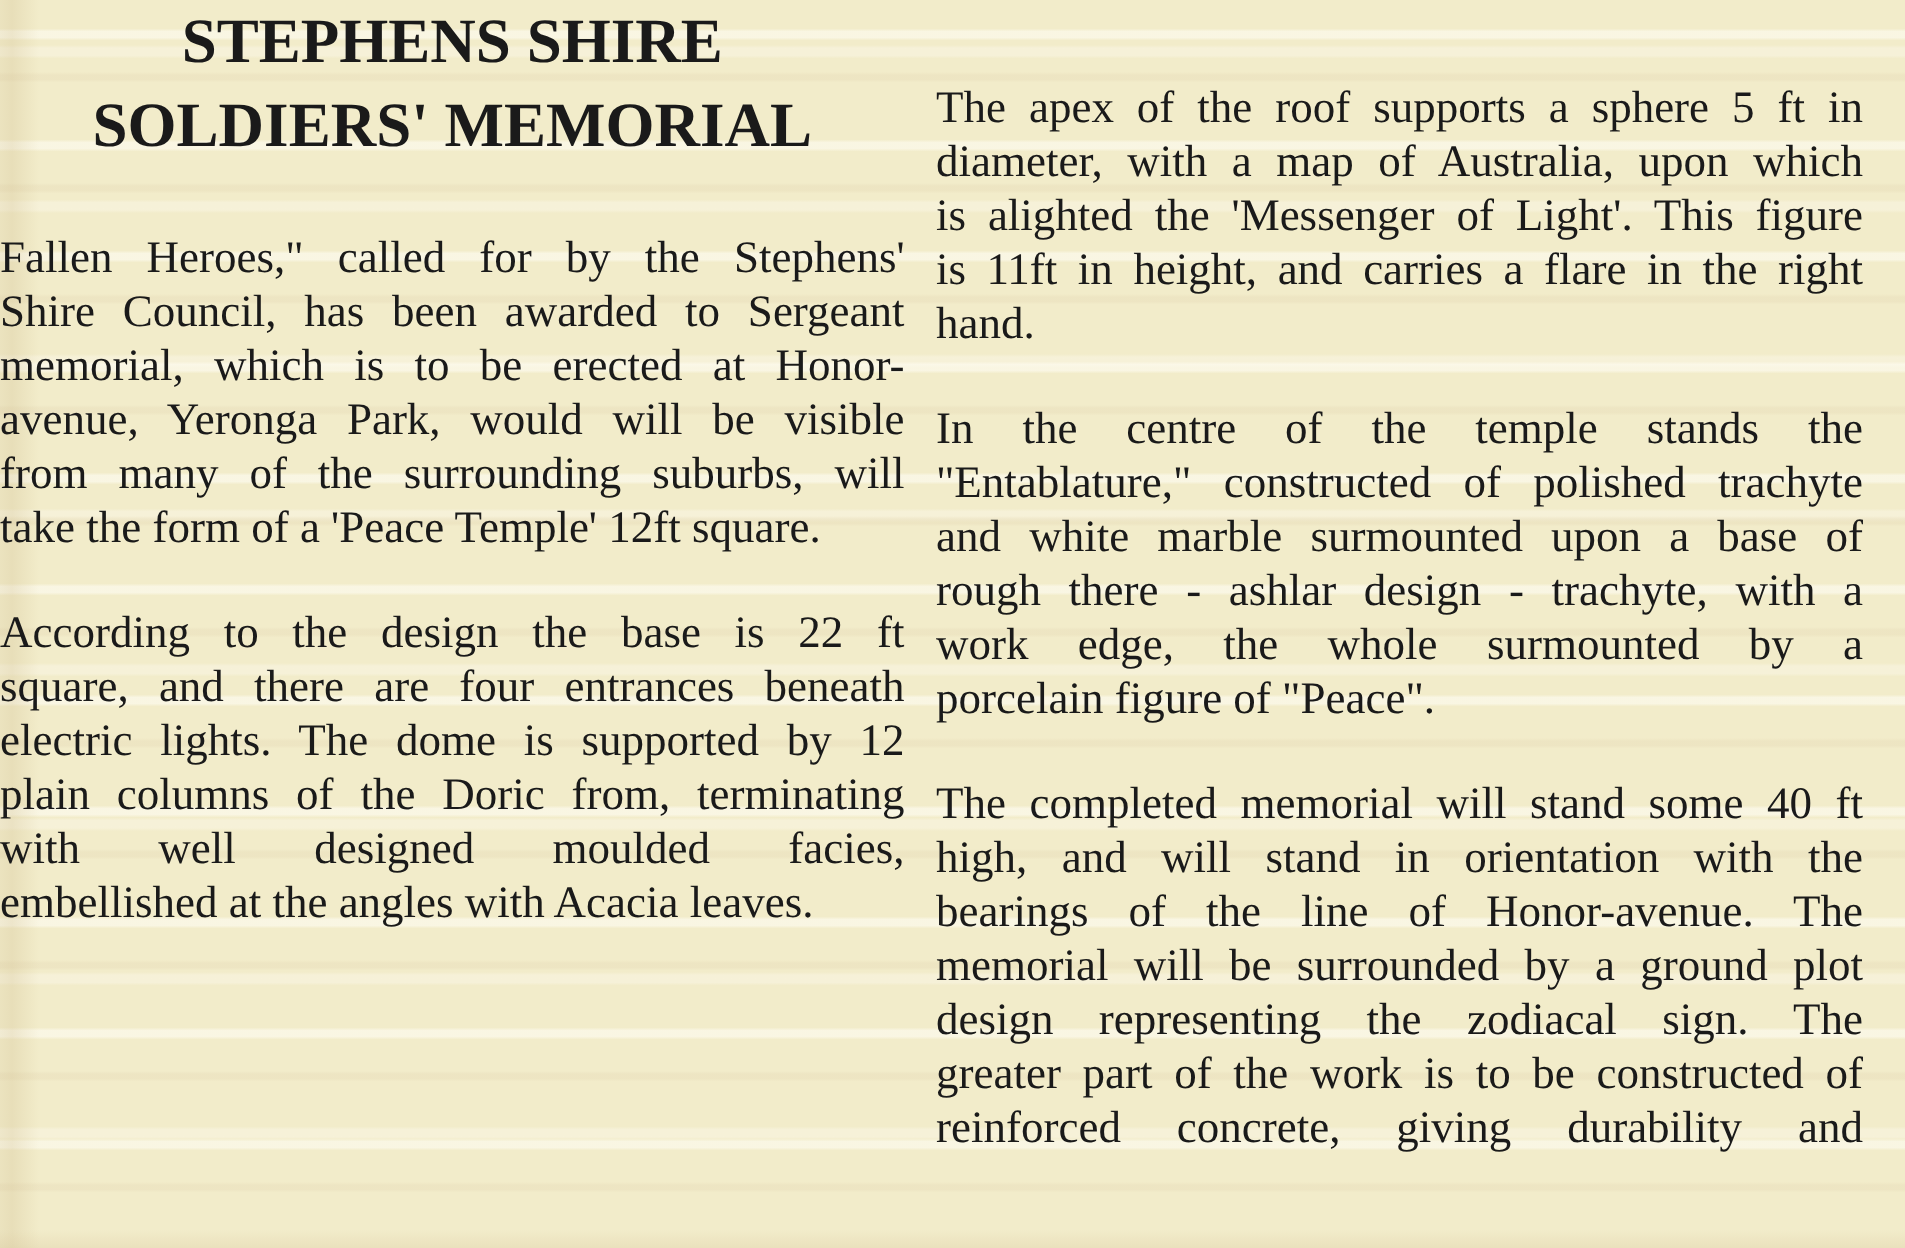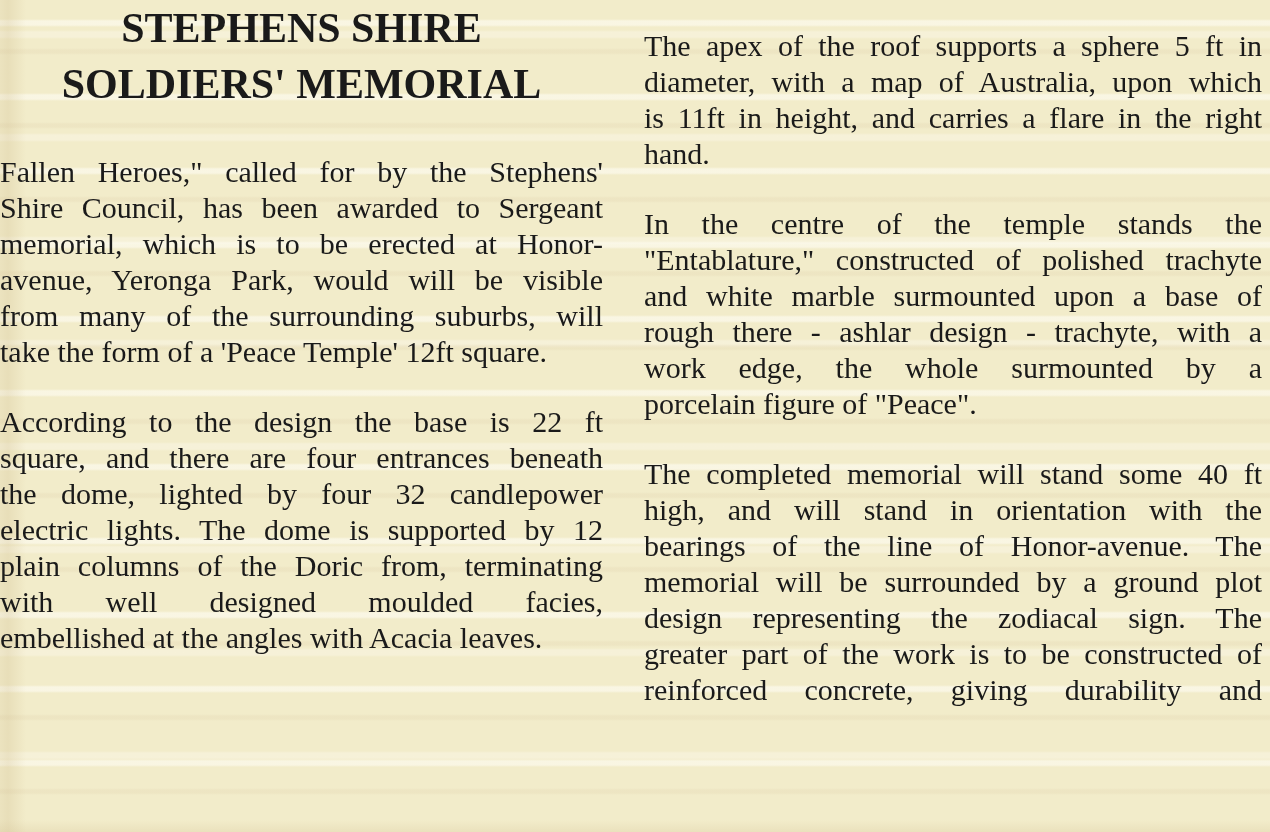--- a/index.html
+++ b/index.html
@@ -28,22 +28,22 @@
         rgba(250,246,230,0.5) 32px, rgba(250,246,230,0.5) 37px,
         rgba(250,246,230,0) 39px, rgba(250,246,230,0) 103px);
     display: flex;
   }
   .col { overflow: hidden; }
   .col-left {
     width: 603px;
   }
   .col-right {
     width: 626px;
-    margin-left: 41px;
-    padding-top: 28px;
+    margin-left: 21px;
+    padding-top: 54px;
     padding-right: 8px;
   }
   .title {
     font-size: 42px;
     line-height: 56px;
     font-weight: bold;
     text-align: center;
     margin-bottom: 42px;
   }
   .para {
@@ -74,32 +74,32 @@
       <div class="ln">Shire Council, has been awarded to Sergeant</div>
       <div class="ln">memorial, which is to be erected at Honor-</div>
       <div class="ln">avenue, Yeronga Park, would will be visible</div>
       <div class="ln">from many of the surrounding suburbs, will</div>
       <div class="ln ln-last">take the form of a 'Peace Temple' 12ft square.</div>
     </div>
 
     <div class="para">
       <div class="ln">According to the design the base is 22 ft</div>
       <div class="ln">square, and there are four entrances beneath</div>
-      <div class="ln">the dome, lighted by four 32 candlepower</div>
       <div class="ln">electric lights. The dome is supported by 12</div>
       <div class="ln">plain columns of the Doric from, terminating</div>
       <div class="ln">with well designed moulded facies,</div>
       <div class="ln ln-last">embellished at the angles with Acacia leaves.</div>
     </div>
   </div>
 
   <div class="col col-right">
     <div class="para">
       <div class="ln">The apex of the roof supports a sphere 5 ft in</div>
       <div class="ln">diameter, with a map of Australia, upon which</div>
+      <div class="ln">is alighted the 'Messenger of Light'. This figure</div>
       <div class="ln">is 11ft in height, and carries a flare in the right</div>
       <div class="ln ln-last">hand.</div>
     </div>
 
     <div class="para">
       <div class="ln">In the centre of the temple stands the</div>
       <div class="ln">"Entablature," constructed of polished trachyte</div>
       <div class="ln">and white marble surmounted upon a base of</div>
       <div class="ln">rough there - ashlar design - trachyte, with a</div>
       <div class="ln">work edge, the whole surmounted by a</div>

